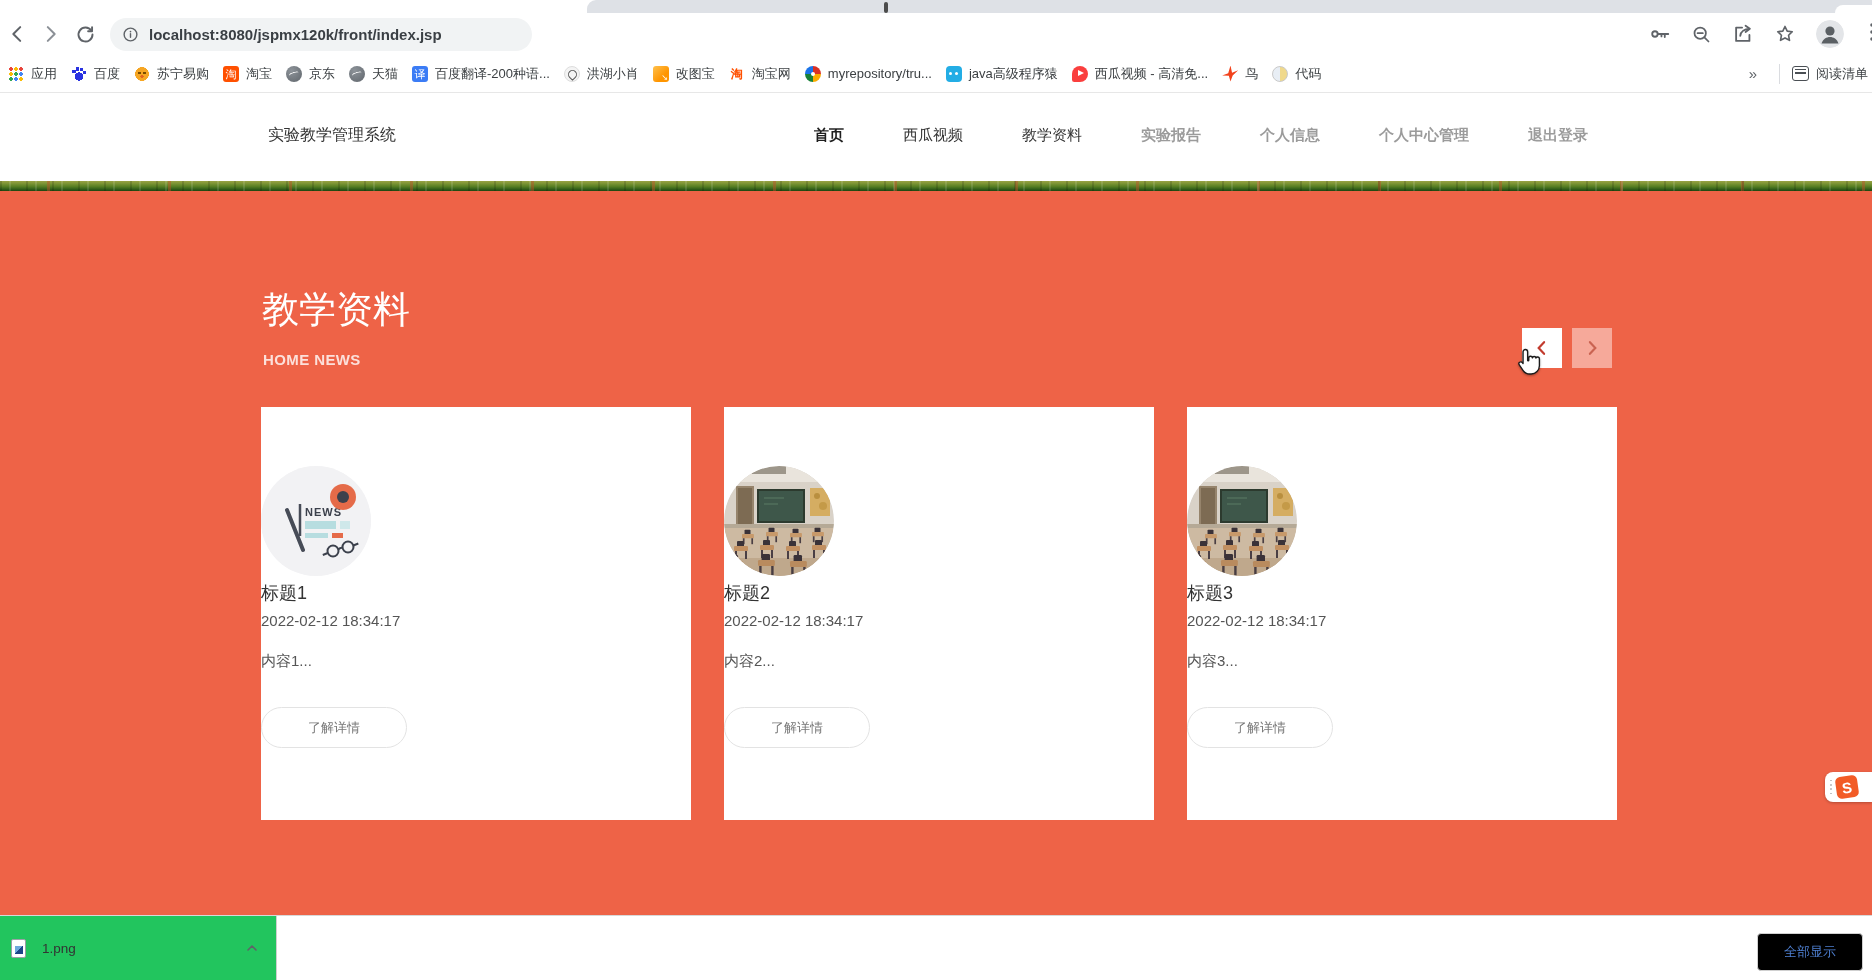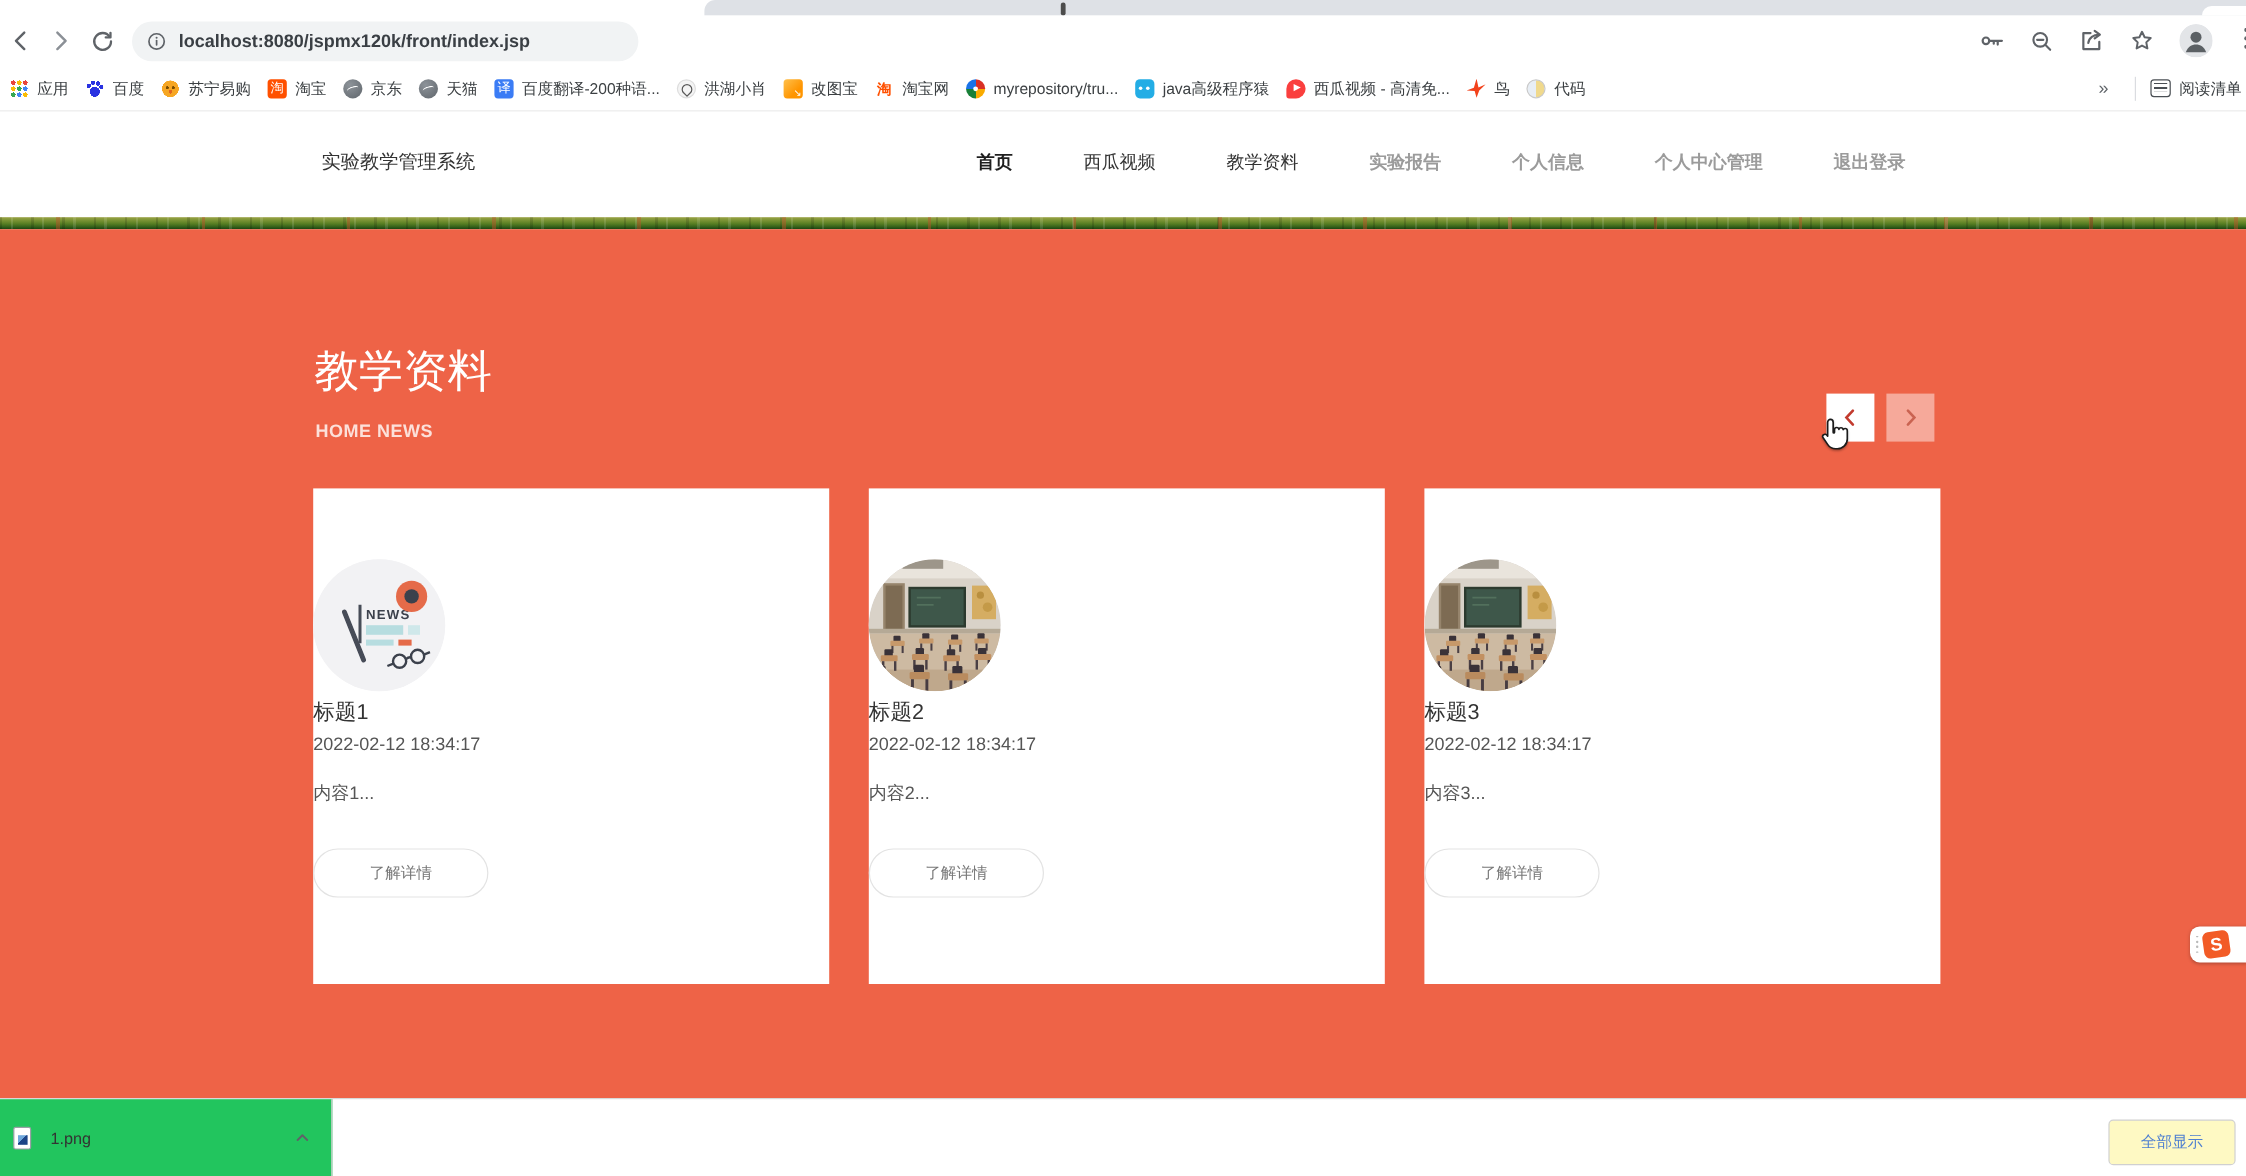--- a/index.html
+++ b/index.html
@@ -114,21 +114,21 @@
   .sw-dots i{width:1.8px;height:1.8px;border-radius:50%;background:#b9b9b9;}
   .s-badge{margin-left:4px;width:22px;height:22px;background:#f25b26;border-radius:5px;transform:rotate(-8deg);color:#fff;font-weight:800;font-size:15px;display:flex;align-items:center;justify-content:center;}
 
   
   .download-bar{position:absolute;left:0;bottom:0;width:1872px;height:65px;background:#fff;border-top:1px solid #d8d8d8;}
   .dl-chip{position:absolute;left:0;top:0;width:277px;height:100%;border-right:1px solid #cfcfcf;display:flex;align-items:center;cursor:pointer;background:#22c55e;}
   .file-icon{margin-left:11px;width:15px;height:19px;background:#fff;border:1px solid #9aa0a6;border-radius:2px;position:relative;flex:none;}
   .file-icon::after{content:"";position:absolute;left:3px;top:6px;width:8px;height:8px;background:linear-gradient(135deg,#6fa8dc 0 45%,#1c4587 45%);}
   .dl-name{margin-left:16px;font-size:13.5px;color:#333;}
   .dl-caret{margin-left:auto;margin-right:16px;display:flex;}
-  .show-all{position:absolute;right:9px;top:17px;width:106px;height:38px;border:1px solid #d0d0d0;border-radius:4px;background:#fef9c3;color:#4e7fd0;font-size:13px;cursor:pointer;}
+  .show-all{position:absolute;right:9px;top:17px;width:106px;height:38px;border:1px solid #d0d0d0;border-radius:4px;background:#000000;color:#4e7fd0;font-size:13px;cursor:pointer;}
 </style>
 </head>
 <body>
 
 <div class="screen">
 
   <div class="tab-strip">
     <div class="tab-strip-gray"></div>
     <div class="tab-notch"></div>
     <div class="tab-corner"></div>

